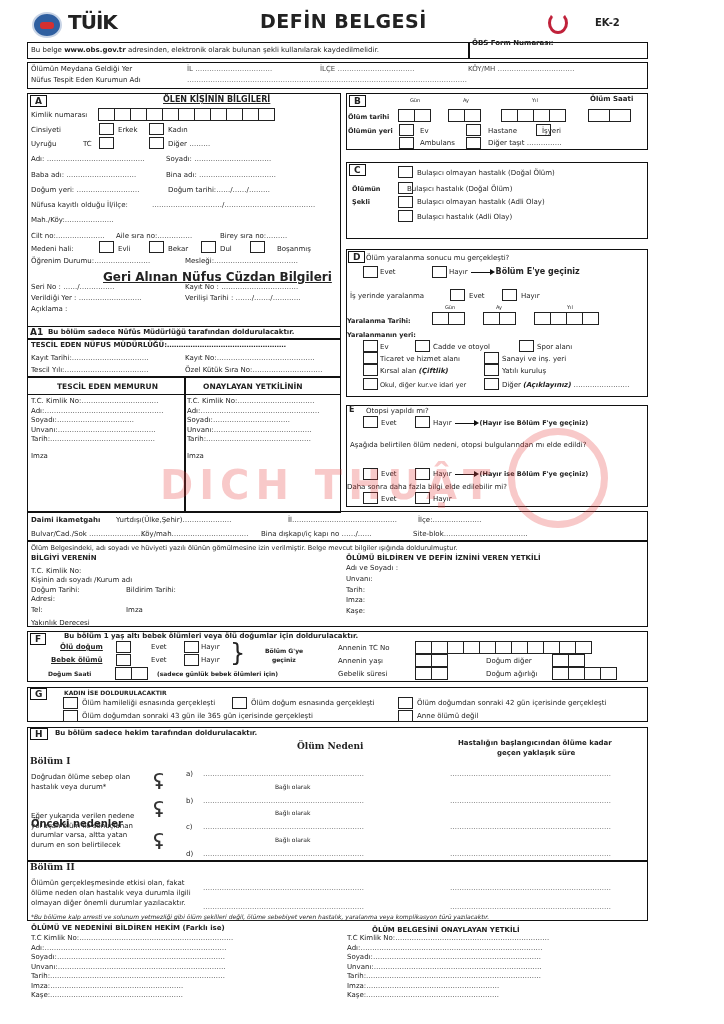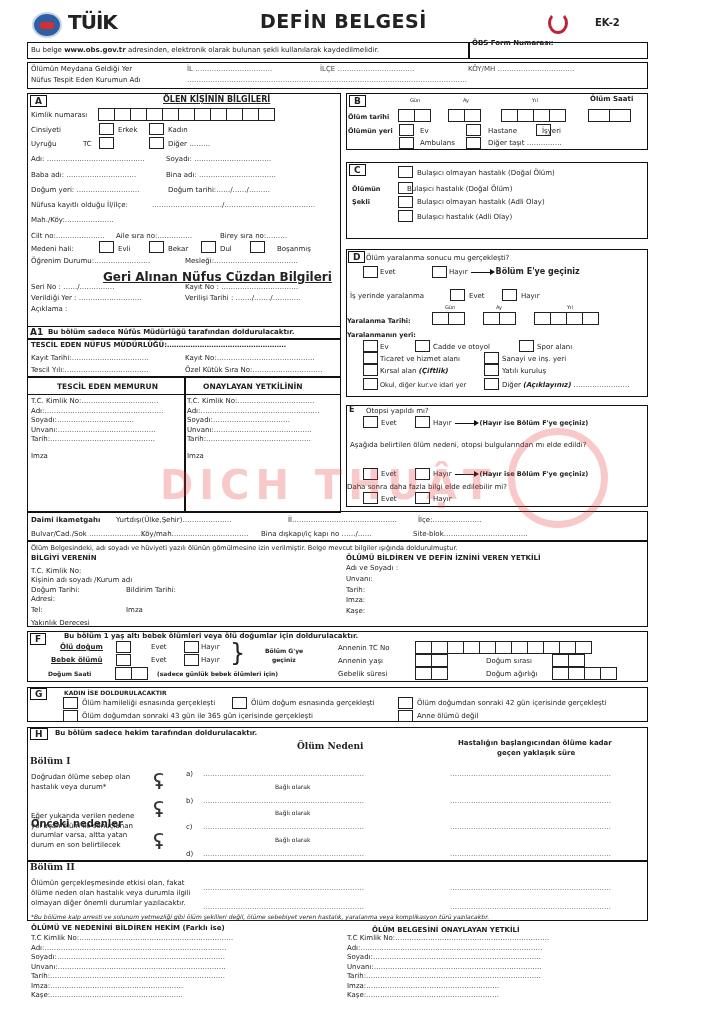--- a/index.html
+++ b/index.html
@@ -313,21 +313,21 @@
     <span></span>
     <span></span>
     <span></span>
     <span></span>
   </div>
 <div class="lbl" style="left:338px;top:657px">Annenin yaşı</div>
 <div class="abs cells" style="left:416px;top:654px">
     <span></span>
     <span></span>
   </div>
-<div class="lbl" style="left:486px;top:657px">Doğum sırası</div>
+<div class="lbl" style="left:486px;top:657px">Doğum diğer</div>
 <div class="abs cells" style="left:553px;top:654px">
     <span></span>
     <span></span>
   </div>
 <div class="lbl" style="left:338px;top:670px">Gebelik süresi</div>
 <div class="abs cells" style="left:416px;top:667px">
     <span></span>
     <span></span>
   </div>
 <div class="lbl" style="left:486px;top:670px">Doğum ağırlığı</div>

